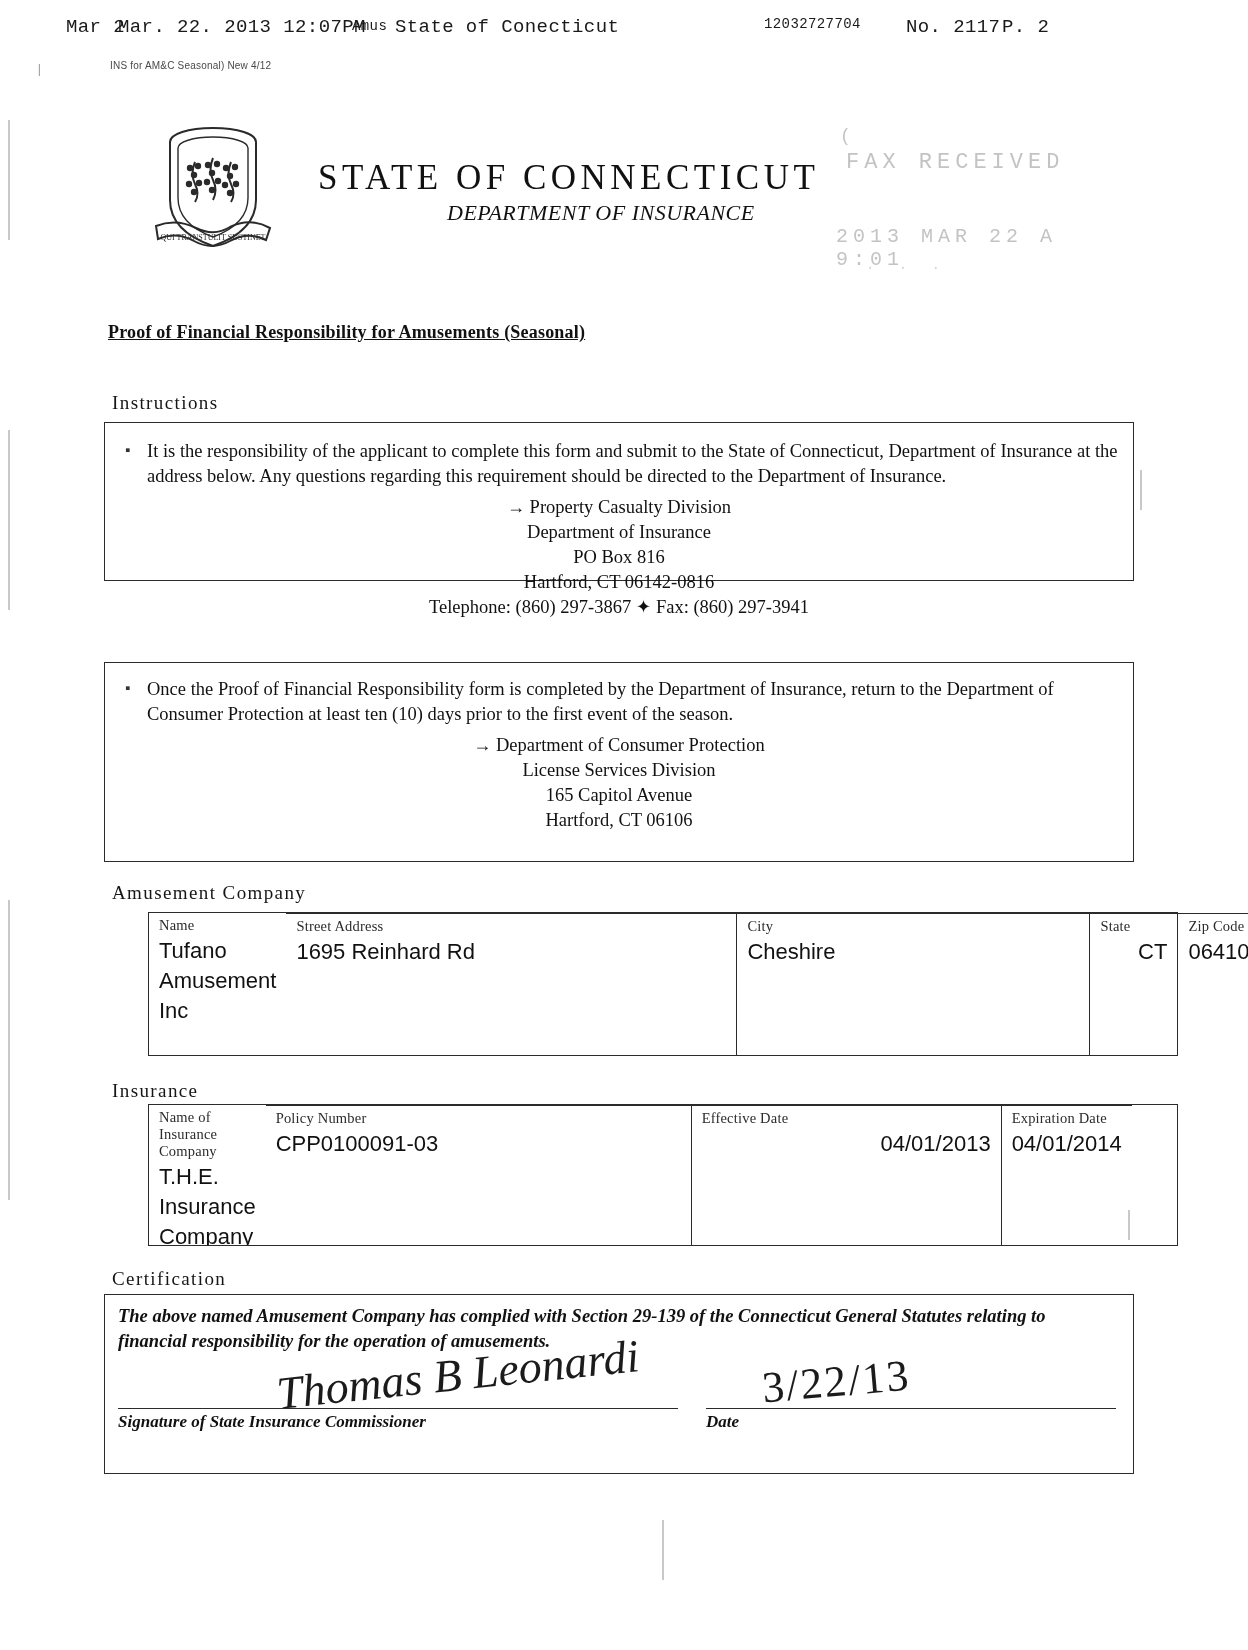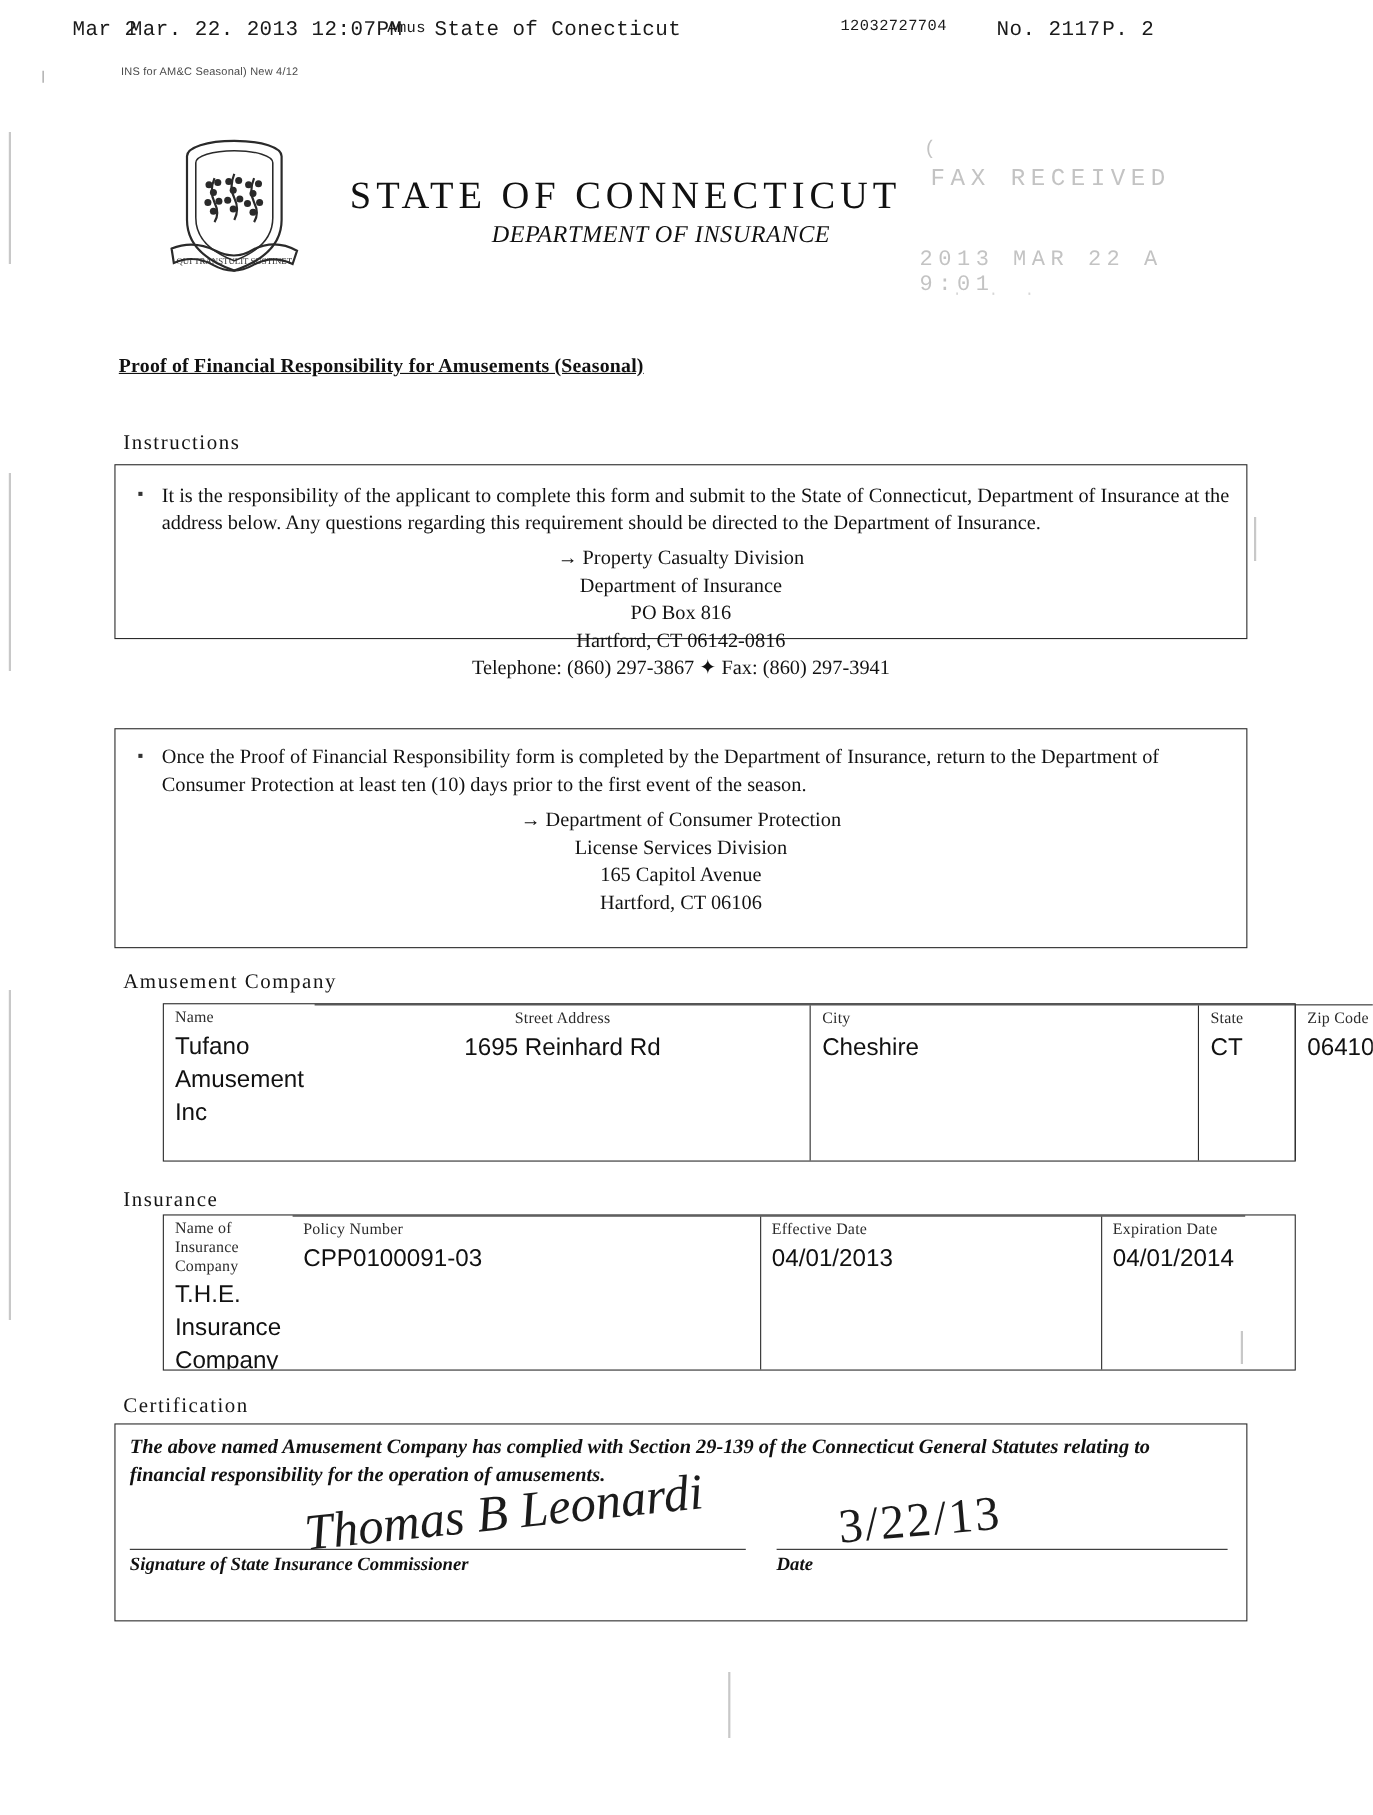--- a/index.html
+++ b/index.html
@@ -185,21 +185,21 @@
     letter-spacing: 0.2px;
     line-height: 17px;
   }
   .cell .val {
     font-family: "Liberation Sans", sans-serif;
     font-size: 22px;
     line-height: 30px;
     color: #111;
     margin-top: 2px;
   }
-  .cell .val.c { text-align: left; }
+  .cell .val.c { text-align: right; }
 
   
   .cert-text {
     position: absolute;
     font-style: italic;
     font-weight: bold;
     font-size: 18.5px;
     line-height: 25px;
     width: 960px;
   }
@@ -332,21 +332,21 @@
 <div class="section-label" style="left:112px; top:882px;">Amusement Company</div>
 
 <div class="tbl" style="left:104px; top:912px; width:1030px; height:144px;">
   <div class="trow" style="flex:0 0 64px;">
     <div class="cell" style="width:100%;">
       <div class="lbl">Name</div>
       <div class="val">Tufano Amusement Inc</div>
     </div>
   </div>
   <div class="trow" style="flex:0 0 78px;">
-    <div class="cell" style="width:450px;text-align:center;">
+    <div class="cell" style="width:450px;">
       <div class="lbl">Street Address</div>
       <div class="val">1695 Reinhard Rd</div>
     </div>
     <div class="cell" style="width:353px;">
       <div class="lbl">City</div>
       <div class="val">Cheshire</div>
     </div>
     <div class="cell" style="width:88px;">
       <div class="lbl">State</div>
       <div class="val c">CT</div>

